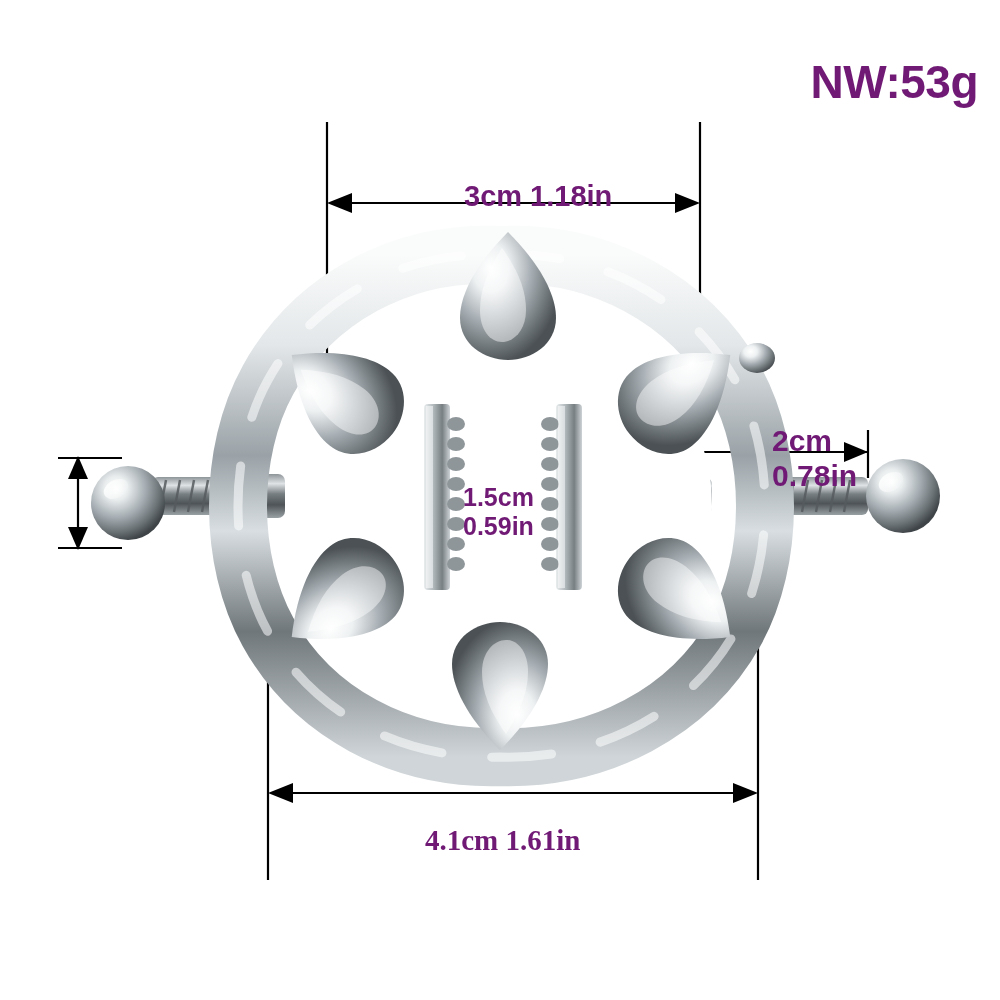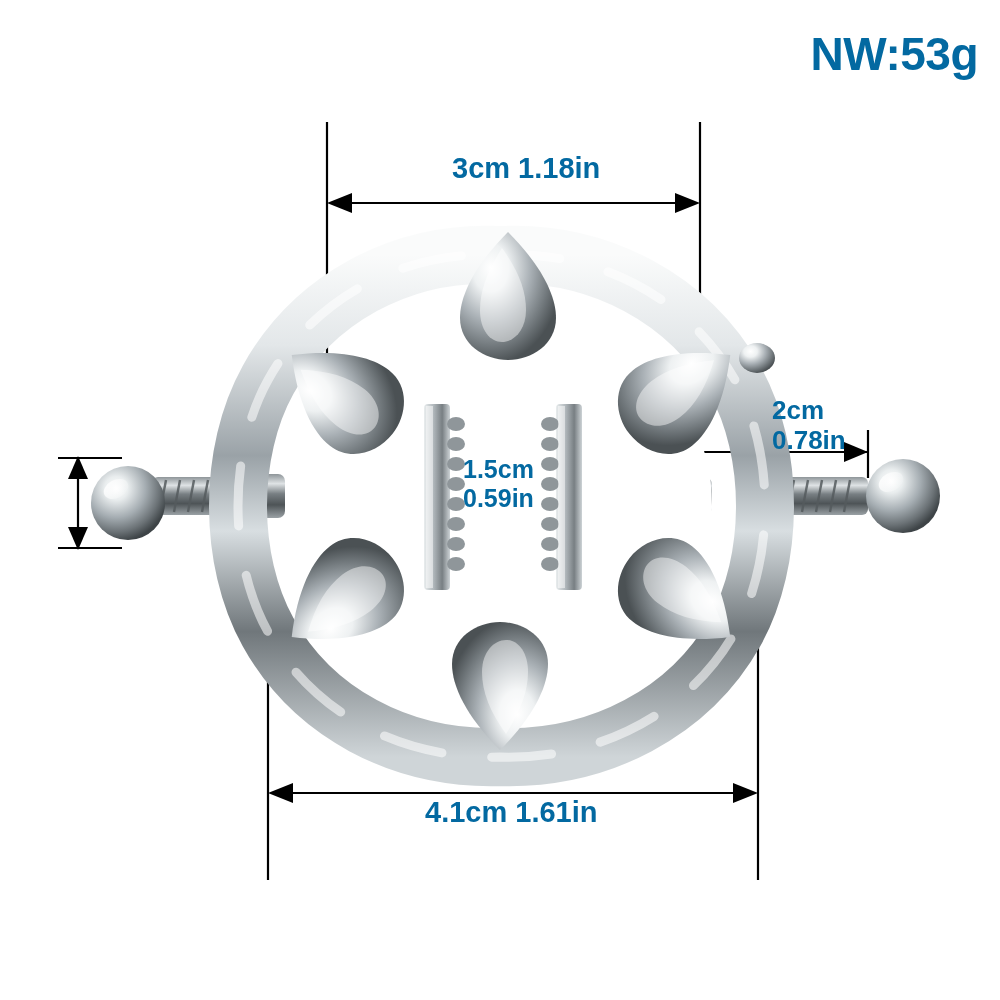--- a/index.html
+++ b/index.html
@@ -10,54 +10,56 @@
   #page {
     position: relative;
     width: 1000px;
     height: 1000px;
     background: #ffffff;
     font-family: "Liberation Sans", sans-serif;
     overflow: hidden;
   }
   .label {
     position: absolute;
-    color: #0369a1;
+    color: #701a75;
     white-space: pre;
     line-height: 1.15;
+    margin-top: 28px;
   }
   #nw-label {
     top: 28px;
     right: 22px;
     font-size: 46px;
     font-weight: 700;
     letter-spacing: -0.5px;
   }
   #dim-top-label {
     top: 152px;
-    left: 452px;
+    left: 464px;
     font-size: 29px;
     font-weight: 700;
   }
   #dim-bottom-label {
     top: 796px;
     left: 425px;
     font-size: 29px;
     font-weight: 700;
+    font-family: Liberation Serif, serif;
   }
   #dim-left-label {
     top: 396px;
     left: 38px;
     font-size: 26px;
     font-weight: 700;
     text-align: center;
   }
   #dim-right-label {
     top: 396px;
     left: 772px;
-    font-size: 26px;
+    font-size: 30px;
     font-weight: 700;
   }
   #dim-mid-label {
     top: 455px;
     left: 463px;
     font-size: 25px;
     font-weight: 700;
   }
   svg#art {
     position: absolute;

